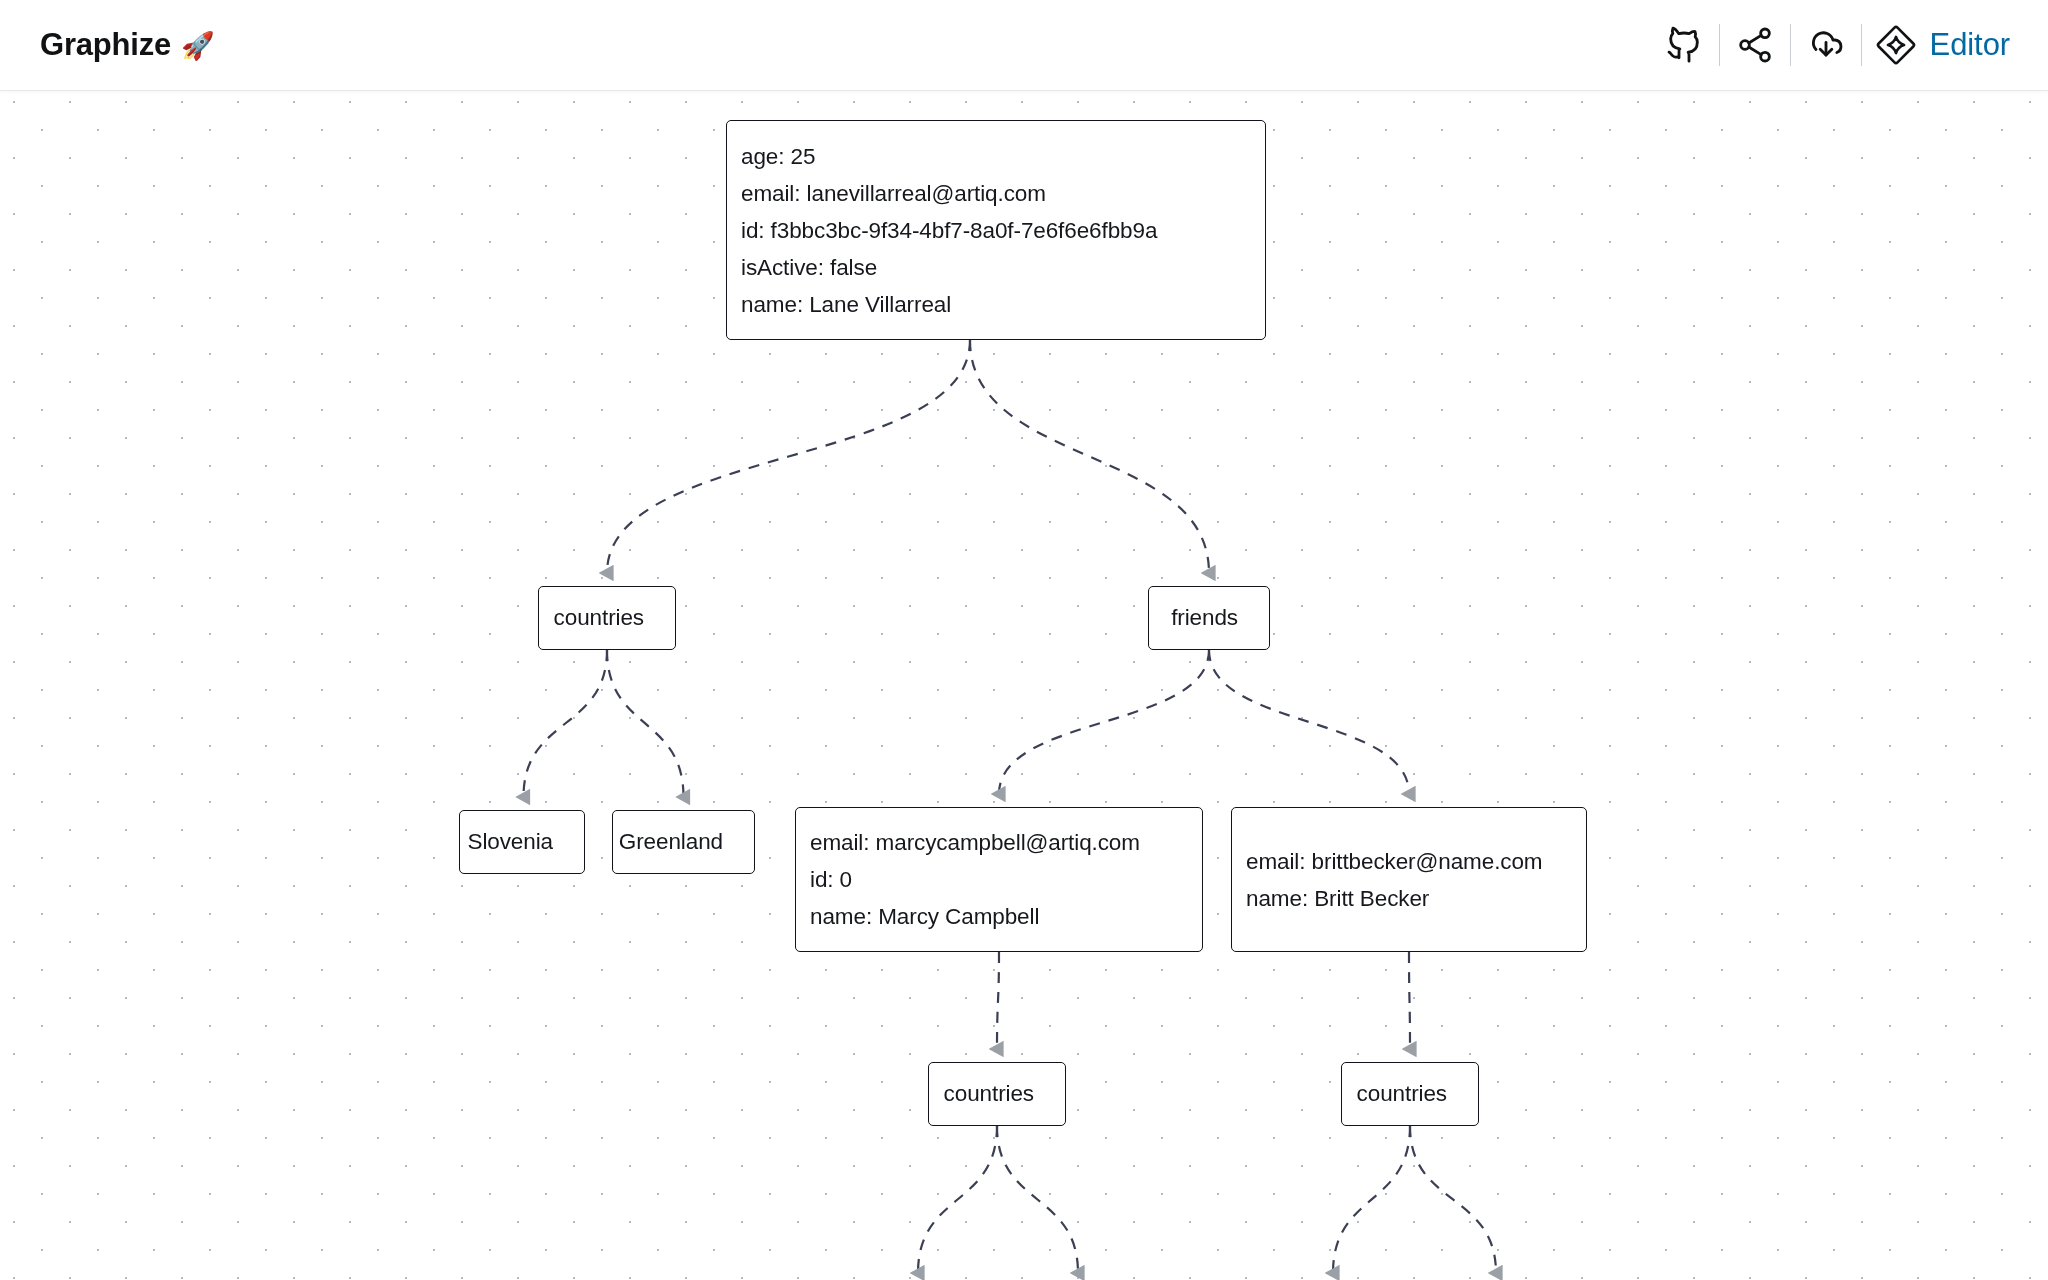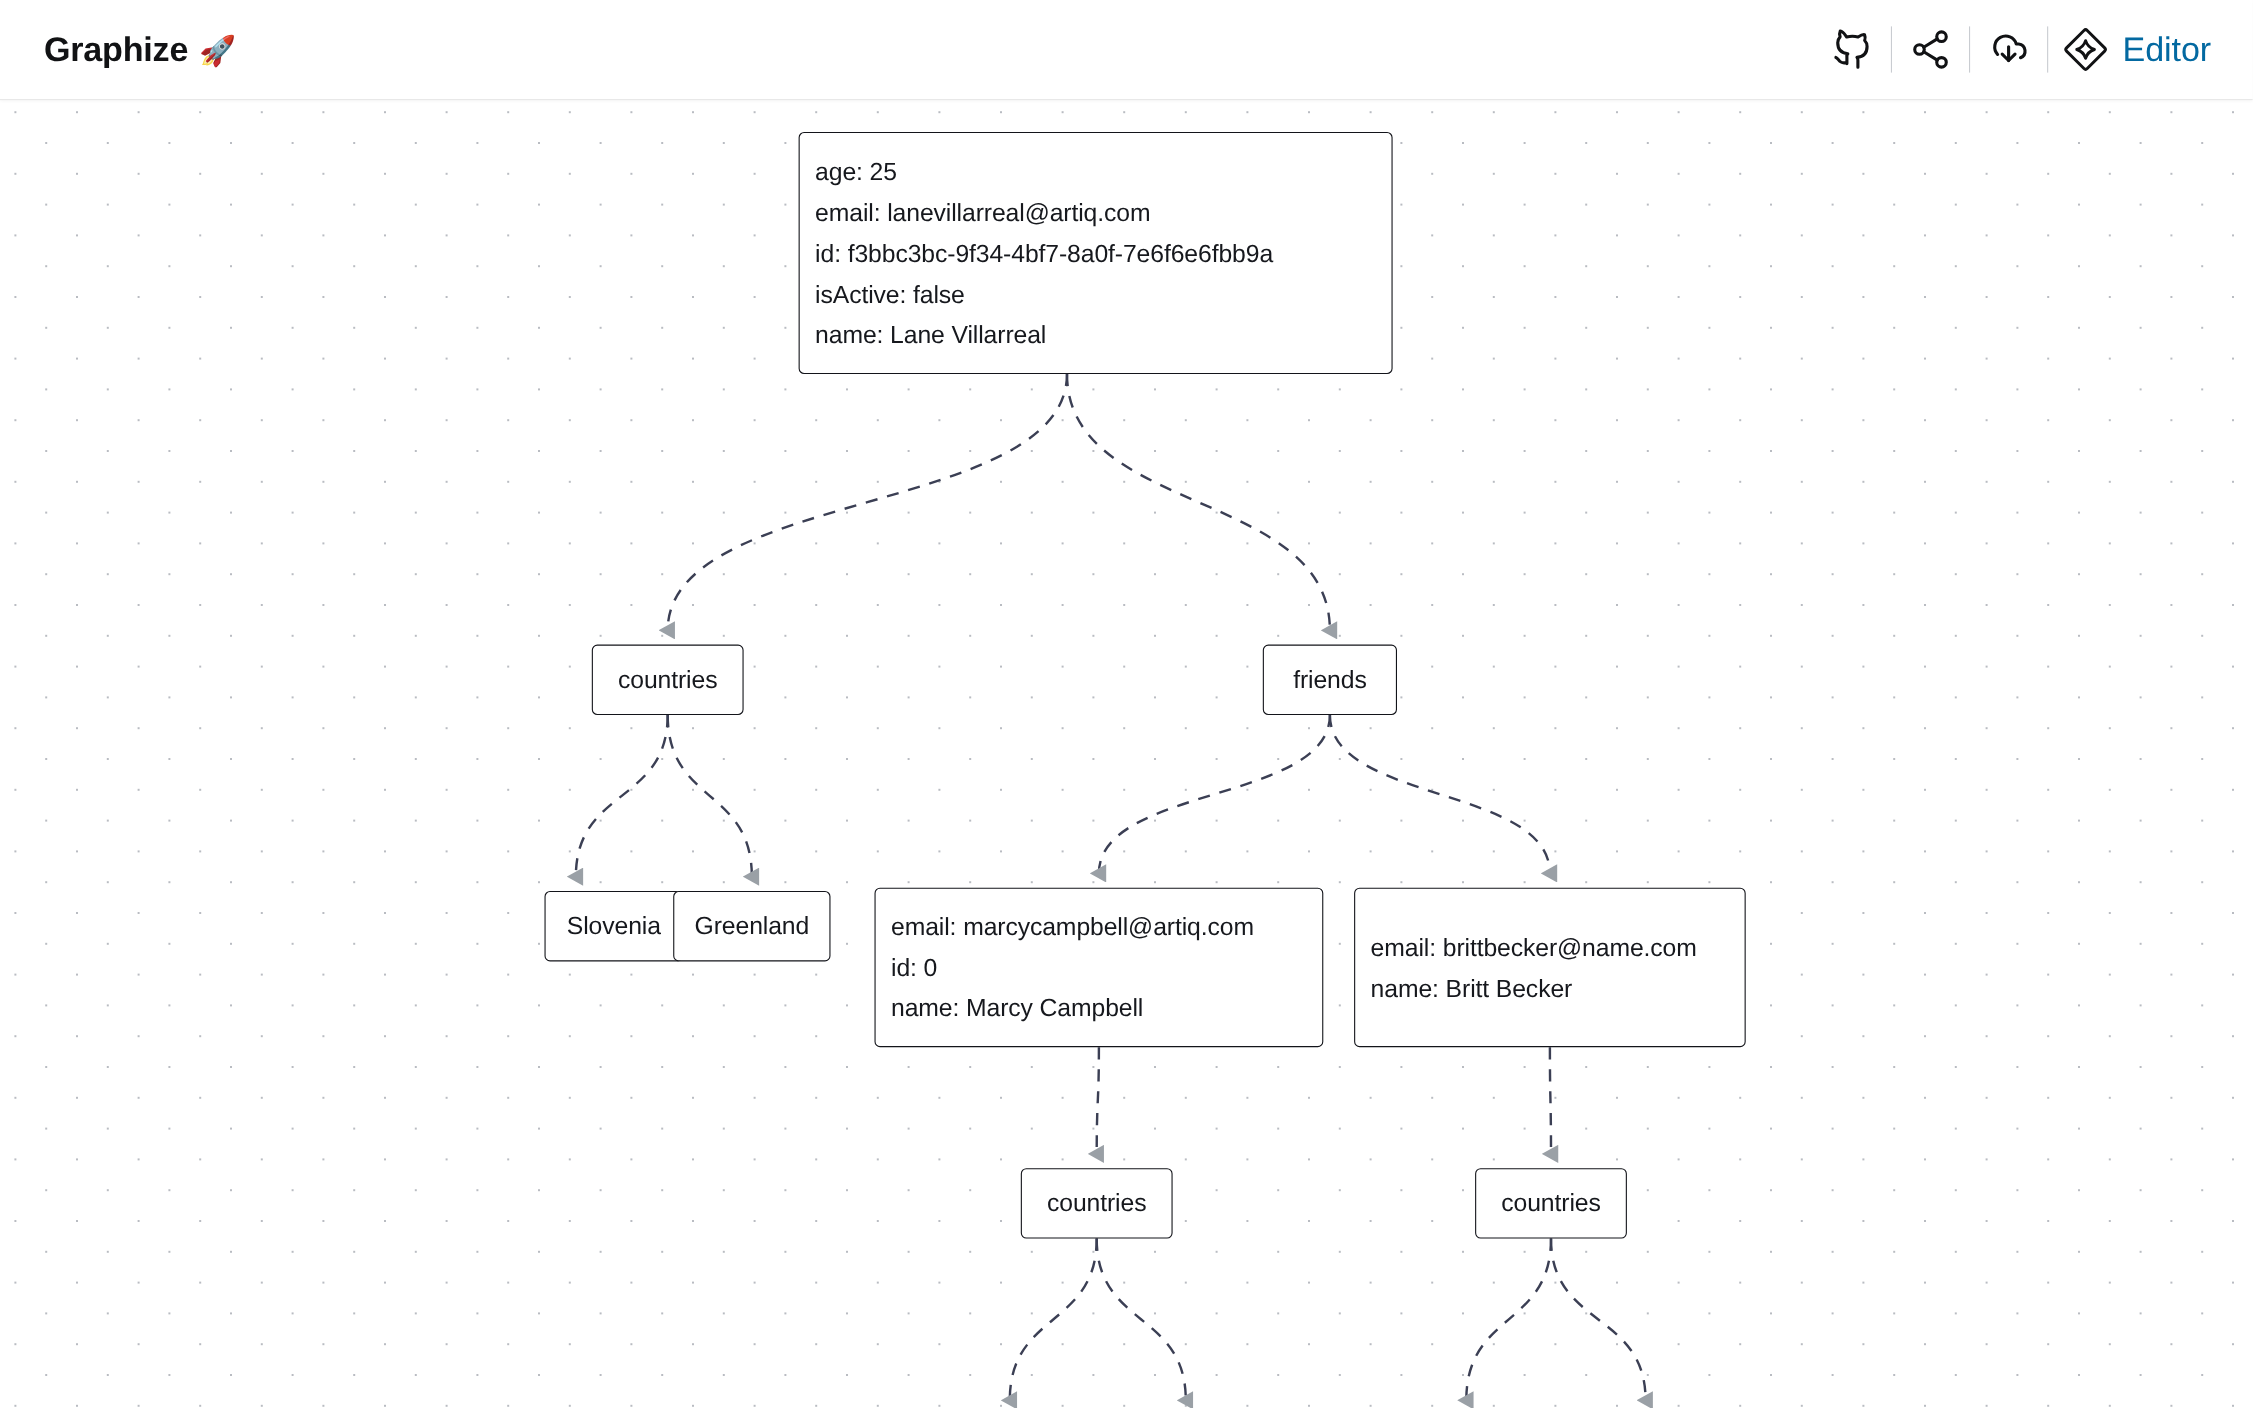--- a/index.html
+++ b/index.html
@@ -74,21 +74,21 @@
   .node {
     position: absolute;
     background: #ffffff;
     border: 1.6px solid #13141a;
     border-radius: 5px;
     display: flex; flex-direction: column; justify-content: center;
     padding: 10px 14px;
     cursor: pointer;
     z-index: 3;
   }
-  .node.leaf { align-items: center; justify-content: center; padding: 0 20px; }
+  .node.leaf { align-items: flex-end; justify-content: center; padding: 0 31px; }
   .node .row {
     font-size: 22.5px; color: #16181d; line-height: 37px;
     white-space: nowrap; letter-spacing: -0.1px;
   }
   .node.leaf .row { line-height: normal; }
 </style>
 </head>
 <body>
 
 <div id="app">
@@ -172,21 +172,21 @@
           <div class="row">id: f3bbc3bc-9f34-4bf7-8a0f-7e6f6e6fbb9a</div>
           <div class="row">isActive: false</div>
           <div class="row">name: Lane Villarreal</div>
         </div>
         <div class="node leaf" style="left: 538px; top: 495px; width: 138px; height: 64px; border-color: rgb(19, 20, 26); background: rgb(255, 255, 255);">
           <div class="row">countries</div>
         </div>
         <div class="node leaf" style="left: 1148px; top: 495px; width: 122px; height: 64px; border-color: rgb(19, 20, 26); background: rgb(255, 255, 255);">
           <div class="row">friends</div>
         </div>
-        <div class="node leaf" style="left: 459px; top: 719px; width: 126px; height: 64px; border-color: rgb(19, 20, 26); background: rgb(255, 255, 255); margin-left: 36px;">
+        <div class="node leaf" style="left: 459px; top: 719px; width: 126px; height: 64px; border-color: rgb(19, 20, 26); background: rgb(255, 255, 255);">
           <div class="row">Slovenia</div>
         </div>
         <div class="node leaf" style="left: 612px; top: 719px; width: 143px; height: 64px; border-color: rgb(19, 20, 26); background: rgb(255, 255, 255);">
           <div class="row">Greenland</div>
         </div>
         <div class="node" style="left: 795px; top: 716px; width: 408px; height: 145px; border-color: rgb(19, 20, 26); background: rgb(255, 255, 255);">
           <div class="row">email: marcycampbell@artiq.com</div>
           <div class="row">id: 0</div>
           <div class="row">name: Marcy Campbell</div>
         </div>

